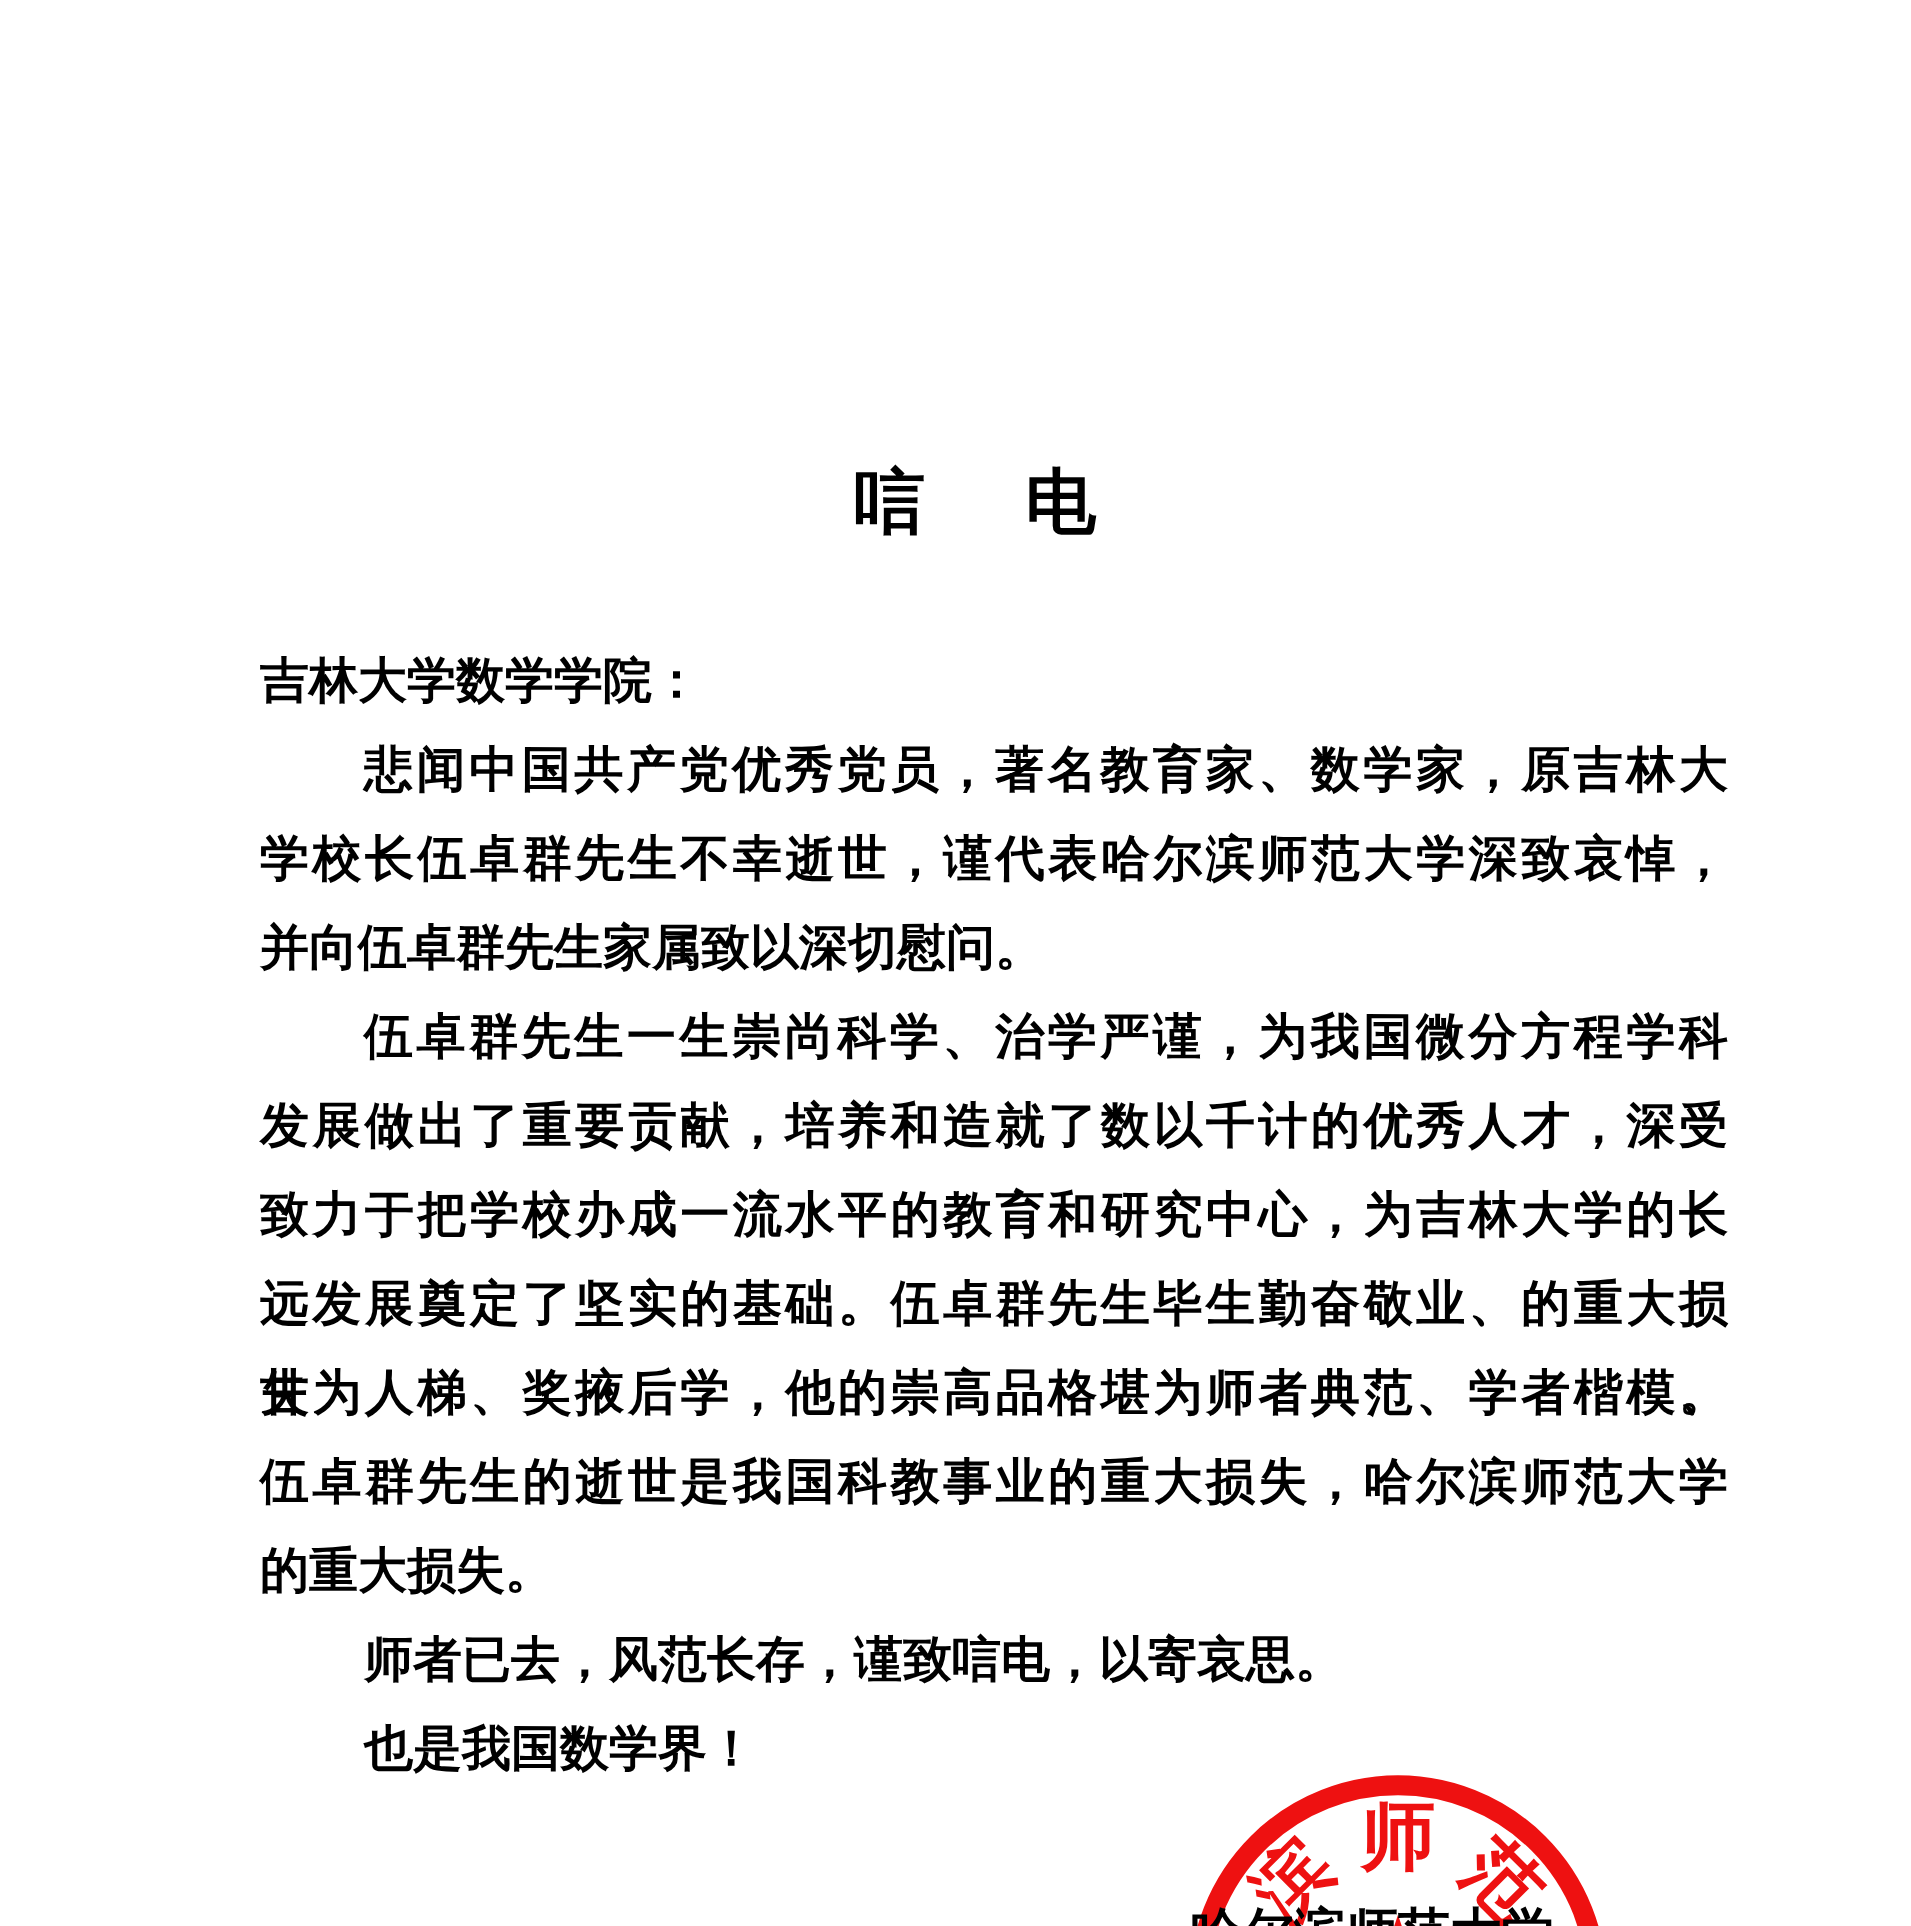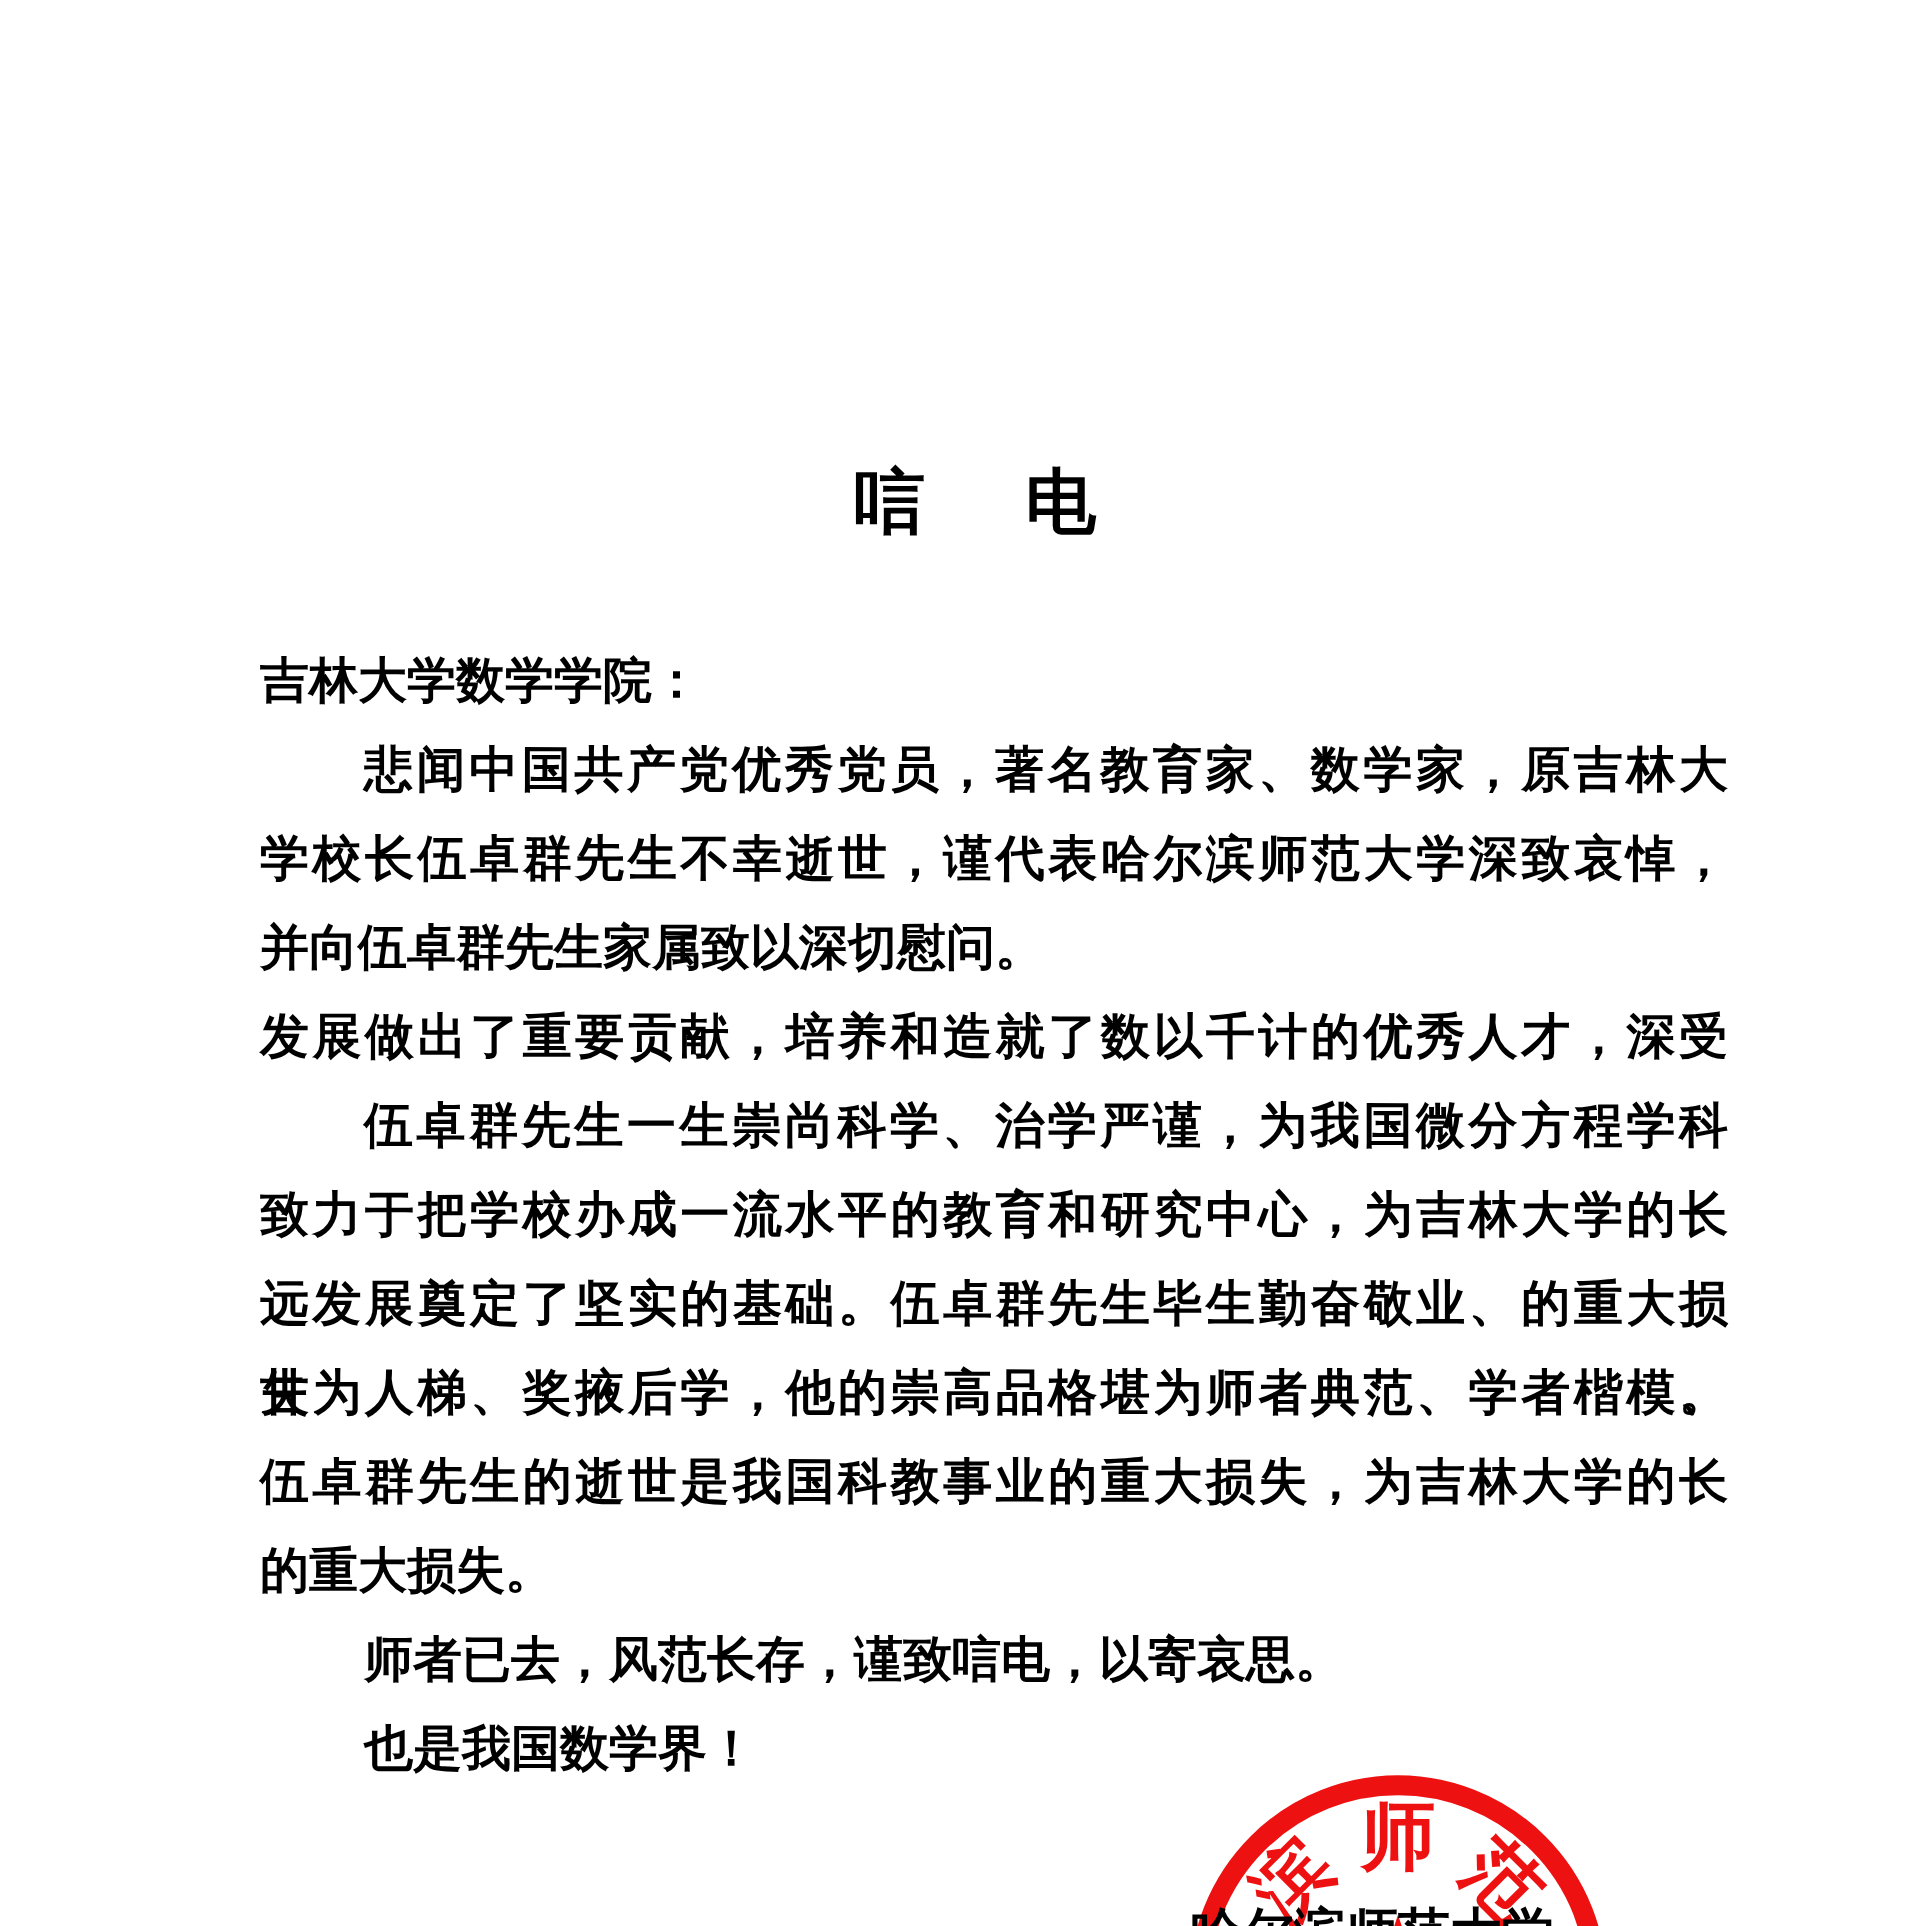--- a/index.html
+++ b/index.html
@@ -89,26 +89,26 @@
     <text fill="#ee1111" transform="rotate(135) translate(0,-385)" dy="0.35em">学</text>
   </svg>
 
   <div class="title">唁　电</div>
 
   <div class="body-text">
     <div class="line">吉林大学数学学院：</div>
     <div class="line indent stretch">悲闻中国共产党优秀党员，著名教育家、数学家，原吉林大</div>
     <div class="line stretch">学校长伍卓群先生不幸逝世，谨代表哈尔滨师范大学深致哀悼，</div>
     <div class="line">并向伍卓群先生家属致以深切慰问。</div>
+    <div class="line indent stretch">伍卓群先生一生崇尚科学、治学严谨，为我国微分方程学科</div>
     <div class="line stretch">发展做出了重要贡献，培养和造就了数以千计的优秀人才，深受</div>
-    <div class="line indent stretch">伍卓群先生一生崇尚科学、治学严谨，为我国微分方程学科</div>
     <div class="line stretch">致力于把学校办成一流水平的教育和研究中心，为吉林大学的长</div>
     <div class="line stretch">远发展奠定了坚实的基础。伍卓群先生毕生勤奋敬业、的重大损失、</div>
     <div class="line stretch">甘为人梯、奖掖后学，他的崇高品格堪为师者典范、学者楷模。</div>
-    <div class="line stretch">伍卓群先生的逝世是我国科教事业的重大损失，为吉林大学的长</div>
+    <div class="line stretch">伍卓群先生的逝世是我国科教事业的重大损失，哈尔滨师范大学</div>
     <div class="line">的重大损失。</div>
     <div class="line indent">师者已去，风范长存，谨致唁电，以寄哀思。</div>
     <div class="line indent">也是我国数学界！</div>
   </div>
 
   <div class="signature">哈尔滨师范大学</div>
 
 </div>
 
 

